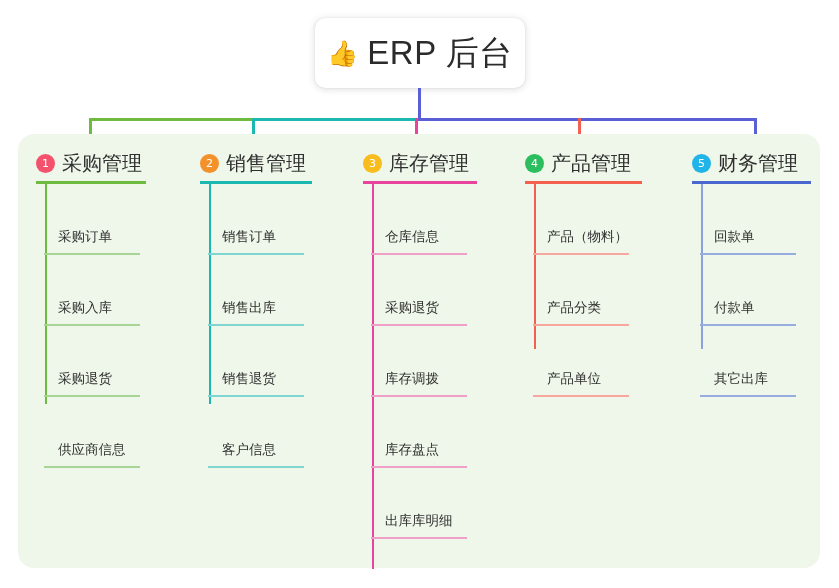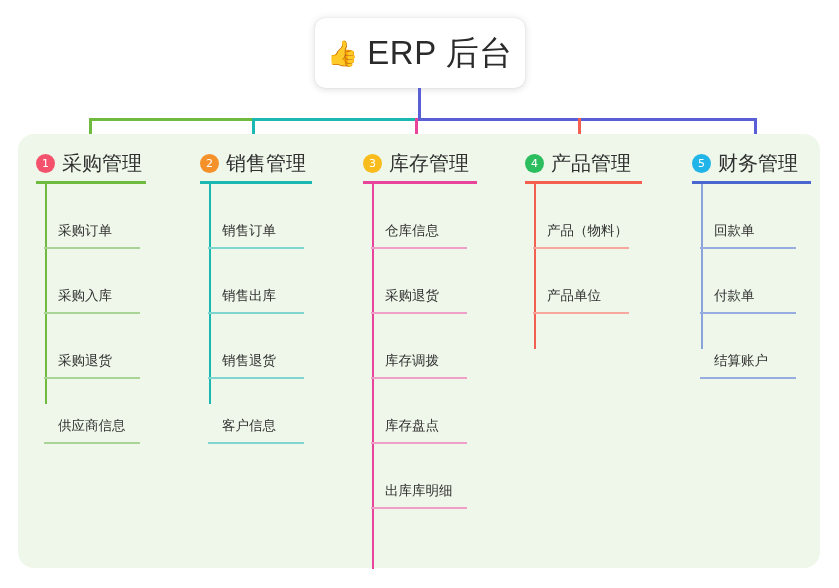--- a/index.html
+++ b/index.html
@@ -108,21 +108,22 @@
 
   
   .spine {
     position: absolute;
     width: 2px;
     top: 42px;
   }
 
   .leaf {
     position: relative;
-    height: 65px;
+    height: 55px;
+    margin-top: 16px;
   }
   .leaf-label {
     position: absolute;
     left: 22px;
     bottom: 9px;
     font-size: 13.5px;
     color: #303030;
     white-space: nowrap;
   }
   .leaf-rule {
@@ -241,39 +242,43 @@
           <span class="badge" style="background: rgb(43, 189, 94);">4</span>
           <span class="col-title">产品管理</span>
           <span class="head-rule" style="background: rgb(244, 96, 79); width: 117px;"></span>
         </div>
         <div class="spine" style="left: 9px; background: rgb(244, 96, 79); height: 165px;"></div>
         <div class="leaf">
           <span class="leaf-label">产品（物料）</span>
           <span class="leaf-rule" style="background: rgb(247, 167, 157);"></span>
         </div>
         <div class="leaf">
+          <span class="leaf-label">产品分类</span>
+          <span class="leaf-rule" style="background: rgb(247, 167, 157);"></span>
+        </div>
+        <div class="leaf">
           <span class="leaf-label">产品单位</span>
           <span class="leaf-rule" style="background: rgb(247, 167, 157);"></span>
         </div>
       </div>
       <div class="column" style="left: 692px; top: 142px;">
         <div class="col-head">
           <span class="badge" style="background: rgb(33, 180, 232);">5</span>
           <span class="col-title">财务管理</span>
           <span class="head-rule" style="background: rgb(74, 102, 207); width: 119px;"></span>
         </div>
         <div class="spine" style="left: 9px; background: rgb(138, 163, 221); height: 165px;"></div>
         <div class="leaf">
           <span class="leaf-label">回款单</span>
           <span class="leaf-rule" style="background: rgb(152, 173, 223);"></span>
         </div>
         <div class="leaf">
           <span class="leaf-label">付款单</span>
           <span class="leaf-rule" style="background: rgb(152, 173, 223);"></span>
         </div>
         <div class="leaf">
-          <span class="leaf-label">结算账户</span>
+          <span class="leaf-label">其它出库</span>
           <span class="leaf-rule" style="background: rgb(152, 173, 223);"></span>
         </div>
       </div>
     </div>
 
 </div>
 
 </body></html>

